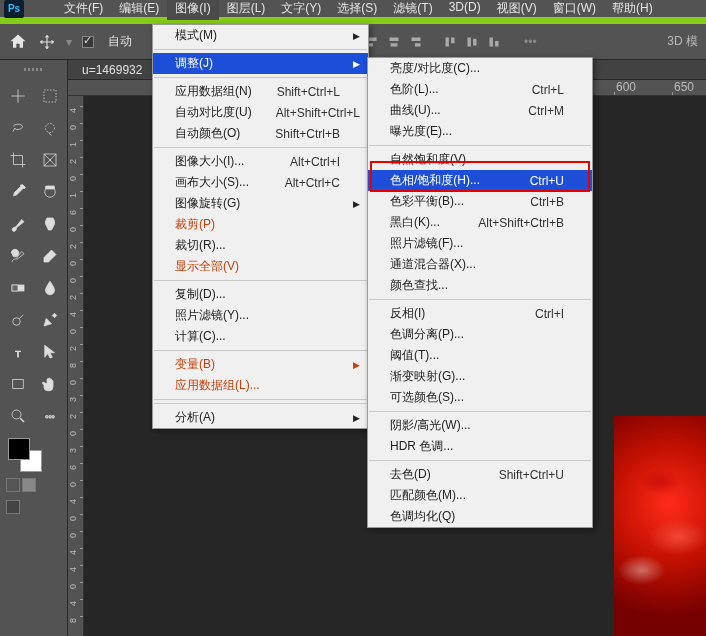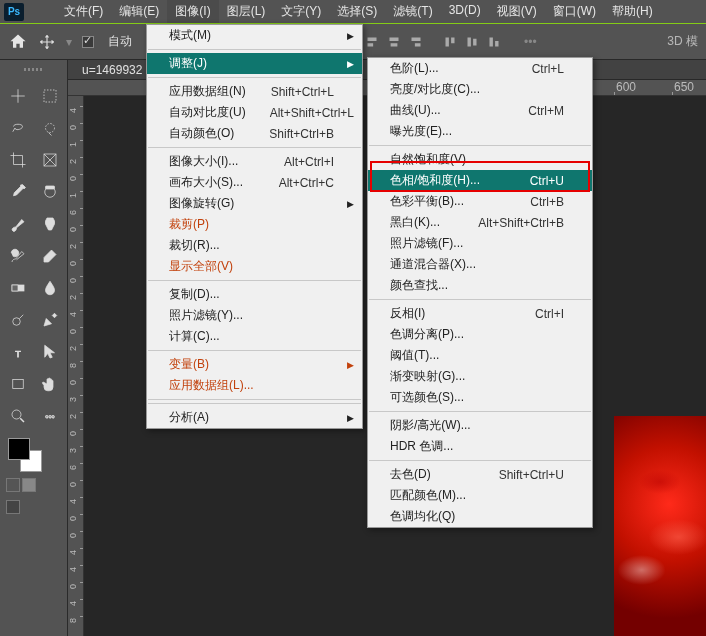--- a/index.html
+++ b/index.html
@@ -1,17 +1,17 @@
 <!DOCTYPE html>
 <html><head>
 <meta charset="utf-8">
 <style>
 *{margin:0;padding:0;box-sizing:border-box;font-family:"Microsoft YaHei",Arial,sans-serif;font-size:12px;-webkit-font-smoothing:antialiased}
 body{background:#535353;width:706px;height:636px;overflow:hidden;position:relative;color:#e5e5e5}
-.menubar{background:#535353;height:24px;display:flex;align-items:center;padding:0 4px;border-bottom:1px solid #84cc16}
+.menubar{background:#535353;height:24px;display:flex;align-items:center;padding:0 4px;border-bottom:7px solid #84cc16}
 .ps-logo{width:20px;height:18px;background:#0a1e2e;color:#3bb9ff;font-size:10px;font-weight:bold;display:flex;align-items:center;justify-content:center;margin-right:8px;border-radius:2px}
 .menu-item{padding:3px 8px;color:#e5e5e5;cursor:default}
 .menu-item.active{background:#4b4b4b}
 .toolbar{background:#535353;height:36px;display:flex;align-items:center;padding:0 8px;border-bottom:1px solid #282828;gap:10px}
 .home-icon{width:20px;height:20px;fill:#e5e5e5}
 .tool-ico{width:18px;height:18px;fill:#e5e5e5}
 .align-group{display:flex;gap:2px;margin-left:4px}
 .align-btn{width:20px;height:20px;display:flex;align-items:center;justify-content:center;opacity:.6}
 .toolbar-text{color:#e0e0e0}
 .status{background:#424242;height:20px;padding:2px 8px;color:#e0e0e0;border-bottom:1px solid #282828;display:flex;align-items:center}
@@ -38,25 +38,25 @@
 .image{position:absolute;right:0;bottom:0;top:320px;left:530px;background:radial-gradient(circle at 60% 40%,#ff2a1a 0%,#c21000 40%,#740000 80%);overflow:hidden}
 .image::before{content:"";position:absolute;inset:0;background:
  radial-gradient(ellipse 40px 25px at 30% 70%,rgba(255,255,255,.4),transparent 60%),
  radial-gradient(ellipse 50px 30px at 70% 55%,rgba(255,100,80,.6),transparent 60%),
  radial-gradient(ellipse 35px 20px at 50% 30%,rgba(180,0,0,.5),transparent 60%)}
 .dropdown{position:absolute;background:#f0f0f0;color:#222;border:1px solid #999;box-shadow:2px 2px 6px rgba(0,0,0,.4);z-index:100}
 .dd-row{display:flex;align-items:center;padding:3px 28px 3px 22px;white-space:nowrap;cursor:default;height:21px}
 .dd-row .label{flex:1}
 .dd-row .shortcut{margin-left:24px;color:#333}
 .dd-row.disabled{color:#c2410c}
-.dd-row.hover{background:#0f766e;color:#fff}
+.dd-row.hover{background:#1d4ed8;color:#fff}
 .dd-row.hover .shortcut{color:#fff}
 .dd-sep{height:1px;background:#c8c8c8;margin:3px 1px}
 .arrow{position:absolute;right:8px}
-.dd1{left:146px;top:24px;width:217px}
+.dd1{left:152px;top:24px;width:217px}
 .dd2{left:367px;top:57px;width:226px}
 .highlight-box{position:absolute;border:2px solid #e60000;pointer-events:none;z-index:200}
 .chk{width:12px;height:12px;border:1px solid #888;background:#3a3a3a;display:inline-block;margin-right:4px;position:relative}
 .chk::after{content:"✓";position:absolute;left:0;top:-3px;font-size:11px;color:#ddd}
 </style>
 </head>
 <body>
 
 <div class="menubar">
  <div class="ps-logo">Ps</div>
@@ -458,25 +458,25 @@
     </div>
     <div class="dd-sep"></div>
     <div class="dd-sep"></div>
     <div class="dd-row">
       <span class="label">分析(A)</span>
       <span class="arrow" style="font-size: 9px;">▶</span>
     </div>
   </div>
 <div class="dropdown dd2" id="dd2">
     <div class="dd-row">
+      <span class="label">亮度/对比度(C)...</span>
+    </div>
+    <div class="dd-row">
       <span class="label">色阶(L)...</span>
       <span class="shortcut">Ctrl+L</span>
-    </div>
-    <div class="dd-row">
-      <span class="label">亮度/对比度(C)...</span>
     </div>
     <div class="dd-row">
       <span class="label">曲线(U)...</span>
       <span class="shortcut">Ctrl+M</span>
     </div>
     <div class="dd-row">
       <span class="label">曝光度(E)...</span>
     </div>
     <div class="dd-sep"></div>
     <div class="dd-row">

